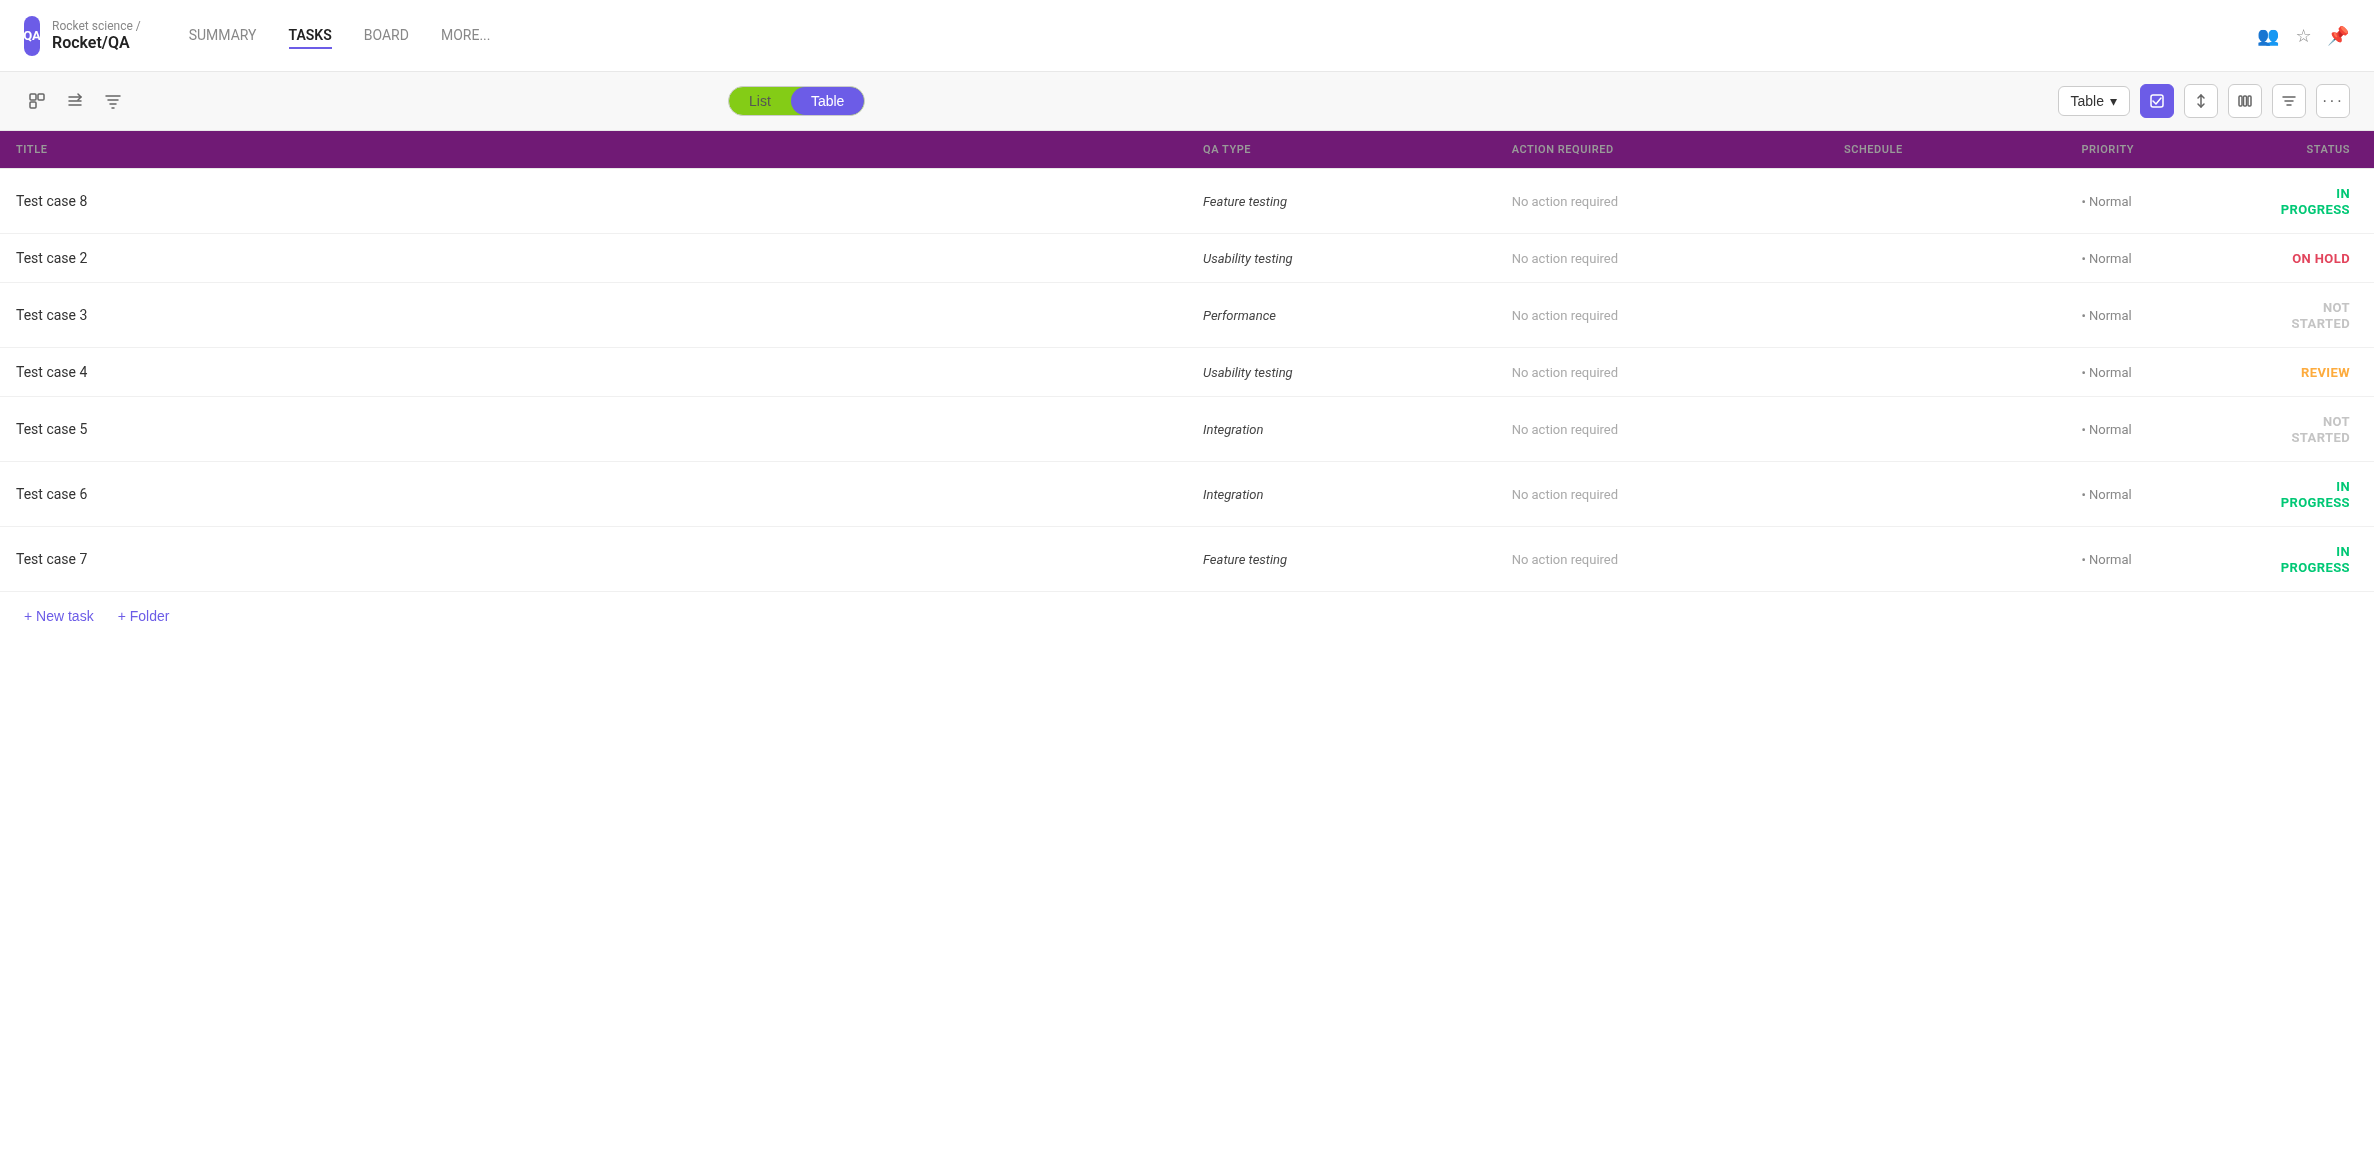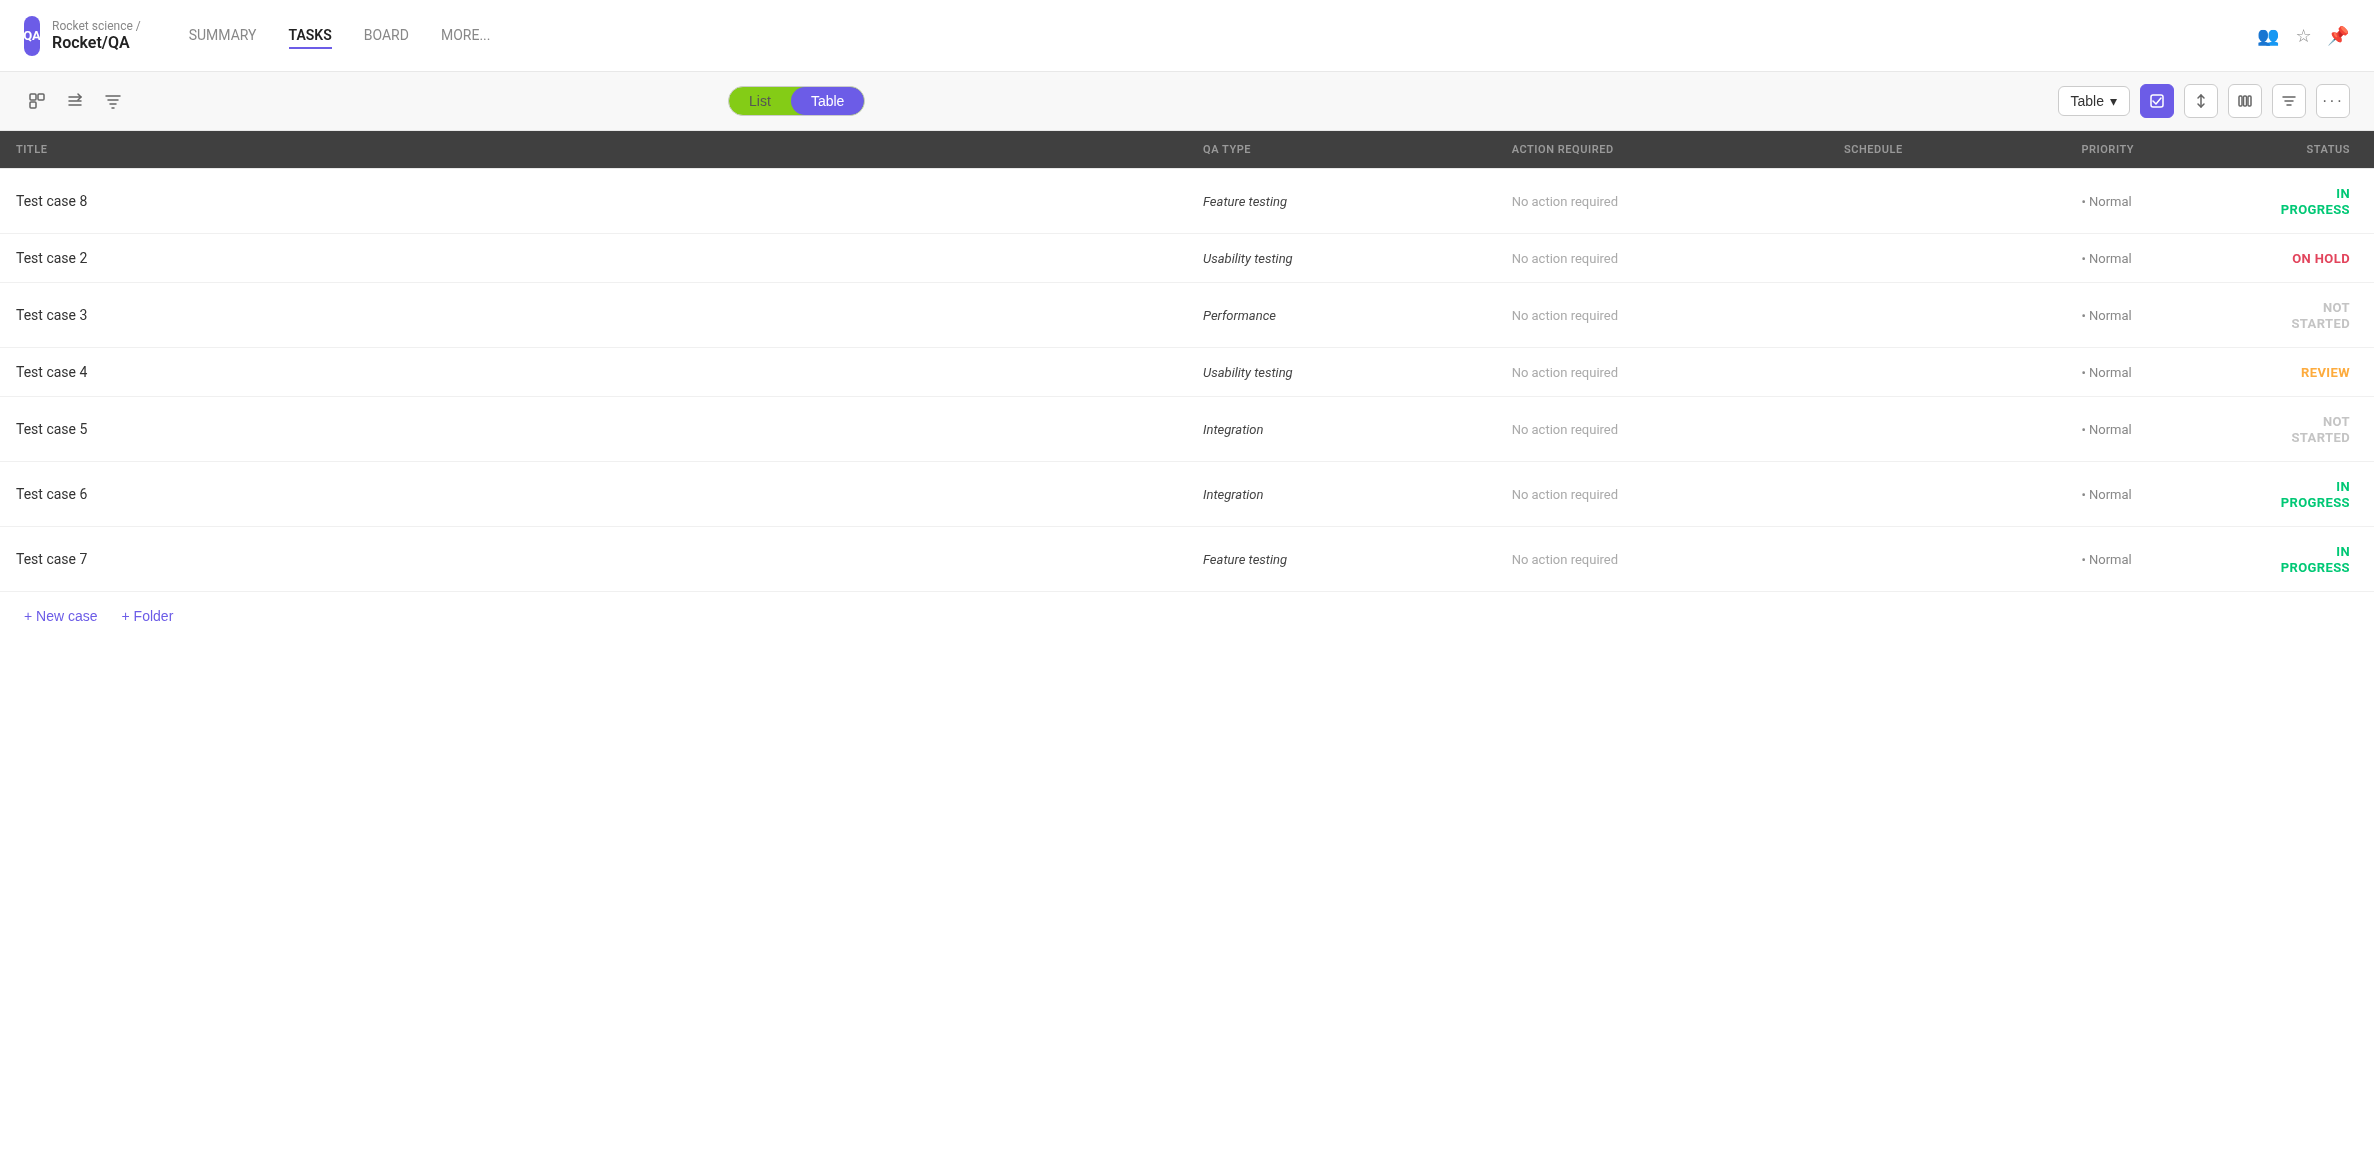--- a/index.html
+++ b/index.html
@@ -26,21 +26,21 @@
     .view-btn { padding: 6px 20px; font-size: 14px; cursor: pointer; background: none; border: none; color: #555; }
     .view-btn.active { background: #6c5ce7; color: #fff; border-radius: 20px; font-weight: 500; }
     .toolbar-right { display: flex; align-items: center; gap: 10px; margin-left: auto; }
     .open-dropdown { border: 1px solid #ccc; border-radius: 6px; padding: 6px 12px; background: #fff; cursor: pointer; font-size: 14px; color: #333; display: flex; align-items: center; gap: 6px; }
     .icon-btn { width: 34px; height: 34px; border: 1px solid #ccc; border-radius: 6px; background: #fff; cursor: pointer; display: flex; align-items: center; justify-content: center; color: #555; font-size: 15px; }
     .icon-btn.active { background: #6c5ce7; color: #fff; border-color: #6c5ce7; }
 
     
     .table-container { overflow-x: auto; }
     table { width: 100%; border-collapse: collapse; }
-    thead tr { background: #404040; }
+    thead tr { background: #701a75; }
     th { text-align: left; padding: 12px 16px; font-size: 11px; font-weight: 600; color: #999; letter-spacing: 0.05em; text-transform: uppercase; border-bottom: 1px solid #e8e8e8; }
     td { padding: 16px 16px; border-bottom: 1px solid #f0f0f0; font-size: 14px; color: #333; vertical-align: middle; }
     .col-title { width: 50%; }
     .col-qatype { width: 13%; }
     .col-action { width: 14%; }
     .col-schedule { width: 10%; }
     .col-priority { width: 8%; }
     .col-status { width: 12%; text-align: right; padding-right: 24px; }
     th.col-status { text-align: right; padding-right: 24px; }
 
@@ -220,15 +220,15 @@
     <td class="col-action"><span class="action-text">No action required</span></td>
     <td class="col-schedule"></td>
     <td class="col-priority"><span class="priority-dot">• Normal</span></td>
     <td class="col-status"><span class="status-badge status-in-progress">IN PROGRESS</span></td>
   </tr>
       </tbody>
   </table>
 </div>
 
 <div class="footer-actions">
-  <button class="footer-btn">+ New case</button>
+  <button class="footer-btn">+ New task</button>
   <button class="footer-btn">+ Folder</button>
 </div>
 
 </body></html>

